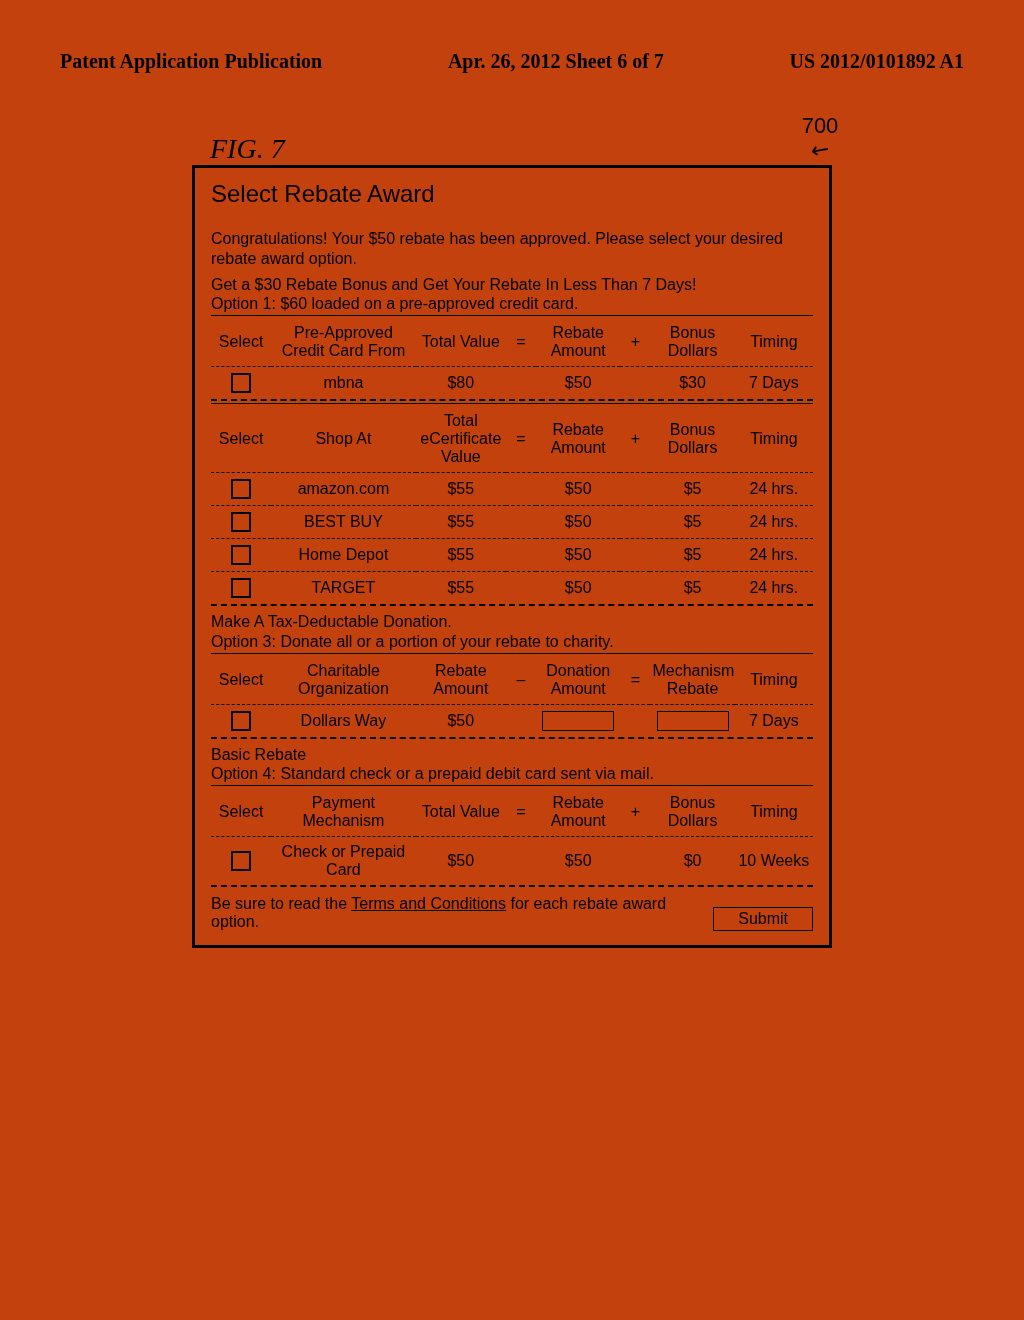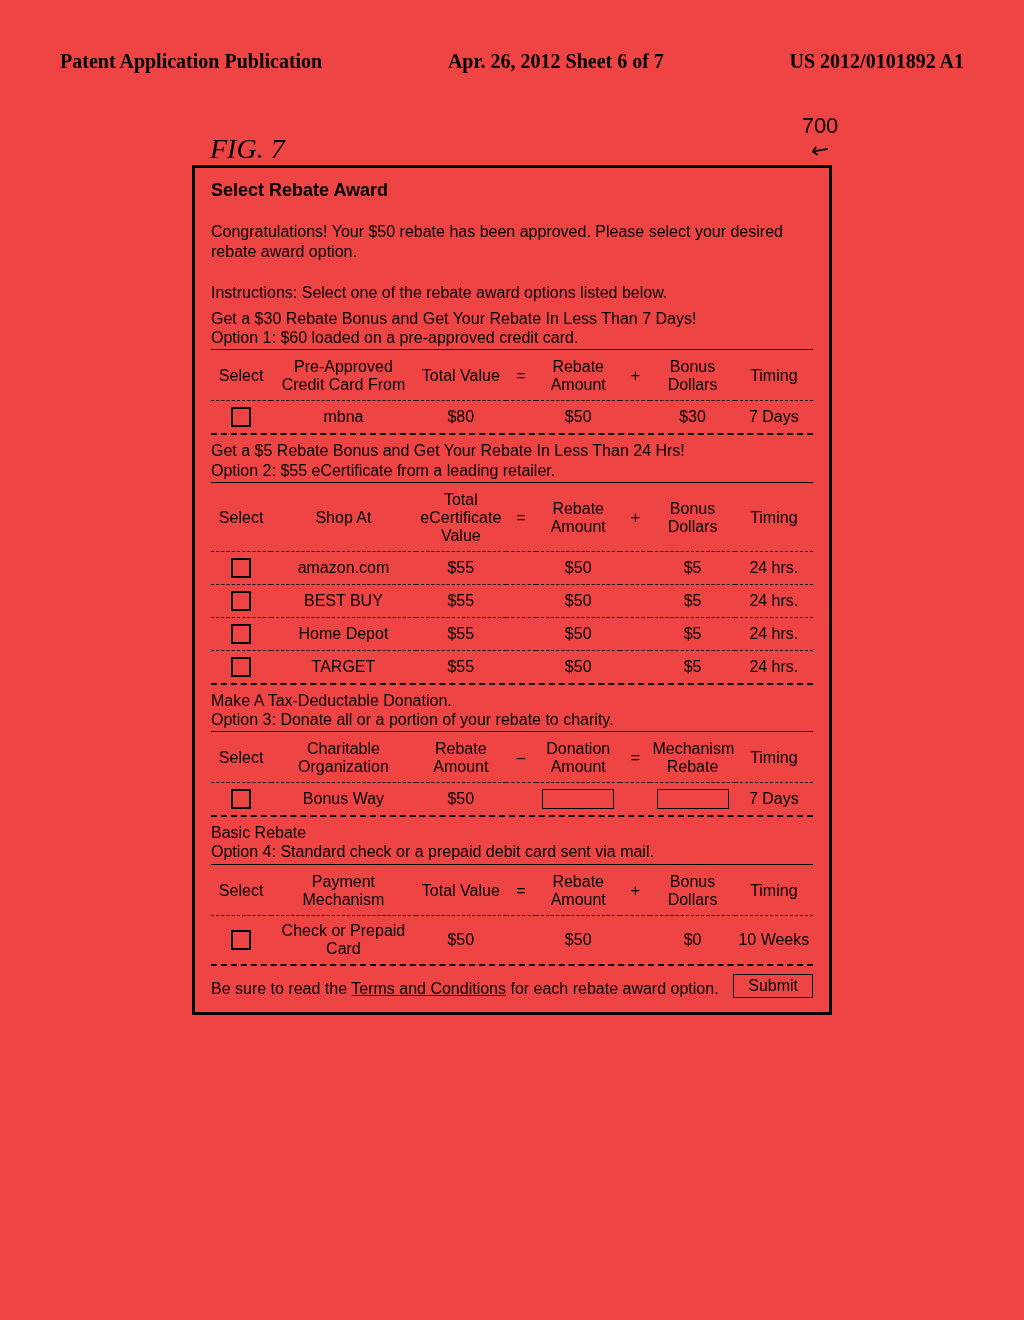--- a/index.html
+++ b/index.html
@@ -5,21 +5,21 @@
   html, body {
     margin: 0;
     padding: 0;
     background: #fff;
     font-family: "Times New Roman", Times, serif;
     color: #000;
   }
   .page {
     width: 1024px;
     height: 1320px;
-    background: #ef4444;
+    background: #c2410c;
     position: relative;
     box-sizing: border-box;
     padding: 50px 60px;
   }
   .pub-header {
     display: flex;
     justify-content: space-between;
     align-items: baseline;
     font-size: 20px;
     font-weight: bold;
@@ -54,22 +54,22 @@
   }
   .panel {
     width: 640px;
     margin: 0 auto;
     border: 3px solid #000;
     box-sizing: border-box;
     padding: 12px 16px 14px 16px;
     font-family: Arial, Helvetica, sans-serif;
   }
   .section-title {
-    font-size: 18px;
-    font-weight: bold;
+    font-size: 24px;
+    font-weight: normal;
     margin-bottom: 20px;
   }
   .p {
     font-size: 16px;
     line-height: 1.25;
     margin: 21px 0 6px 0;
   }
   .option-intro {
     font-size: 16px;
     line-height: 1.2;
@@ -120,21 +120,21 @@
   .inputbox {
     display: inline-block;
     width: 70px;
     height: 18px;
     border: 1px solid #000;
     vertical-align: middle;
   }
   .btn {
     display: inline-block;
     border: 1px solid #000;
-    padding: 2px 14px;
+    padding: 2px 24px;
     font-size: 16px;
     font-family: Arial, Helvetica, sans-serif;
   }
   .footer-row {
     display: flex;
     justify-content: space-between;
     align-items: flex-end;
     margin-top: 8px;
     font-size: 16px;
   }
@@ -155,21 +155,20 @@
     <span class="fig-label">FIG. 7</span>
     <span class="ref-num-wrap">
       <span>700</span><br>
       <span class="ref-arrow">↙</span>
     </span>
   </div>
 
   <div class="panel">
     <div class="section-title">Select Rebate Award</div>
     <div class="p">Congratulations! Your $50 rebate has been approved. Please select your desired rebate award option.</div>
-    <div class="p">Instructions: Select one of the rebate award options listed below.</div>
 
     <div class="option-intro">
       <div>Get a $30 Rebate Bonus and Get Your Rebate In Less Than 7 Days!</div>
       <div>Option 1: $60 loaded on a pre-approved credit card.</div>
     </div>
     <hr class="solid">
     <table class="tbl">
       <colgroup>
           <col class="c-sel">
           <col class="c-name">
@@ -200,24 +199,20 @@
           <td></td>
           <td>$50</td>
           <td></td>
           <td>$30</td>
           <td>7 Days</td>
         </tr>
       </tbody>
     </table>
     <div class="bigdash"></div>
 
-    <div class="option-intro">
-      <div>Get a $5 Rebate Bonus and Get Your Rebate In Less Than 24 Hrs!</div>
-      <div>Option 2: $55 eCertificate from a leading retailer.</div>
-    </div>
     <hr class="solid">
     <table class="tbl">
       <colgroup>
           <col class="c-sel">
           <col class="c-name">
           <col class="c-val">
           <col class="c-op">
           <col class="c-reb">
           <col class="c-op2">
           <col class="c-bon">
@@ -304,21 +299,21 @@
           <th>–</th>
           <th>Donation Amount</th>
           <th>=</th>
           <th>Mechanism Rebate</th>
           <th>Timing</th>
         </tr>
       </thead>
       <tbody>
         <tr class="dashed-top">
           <td><span class="chk"></span></td>
-          <td>Bonus Way</td>
+          <td>Dollars Way</td>
           <td>$50</td>
           <td></td>
           <td><span class="inputbox"></span></td>
           <td></td>
           <td><span class="inputbox"></span></td>
           <td>7 Days</td>
         </tr>
       </tbody>
     </table>
     <div class="bigdash"></div>

